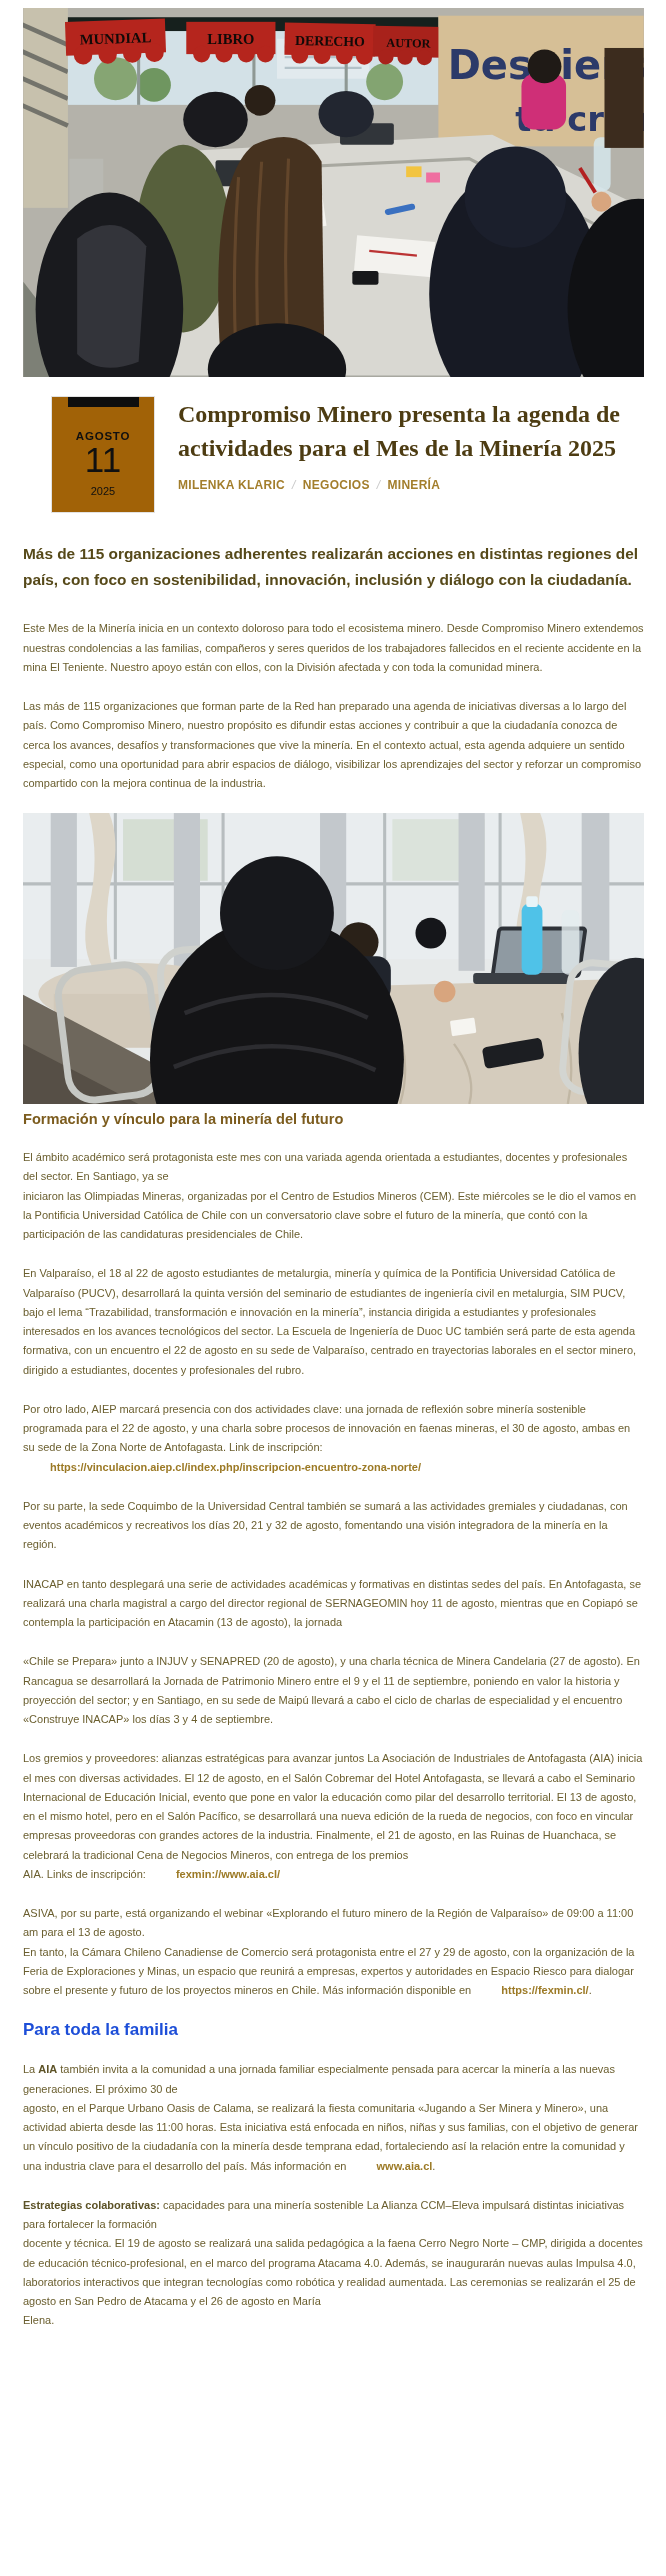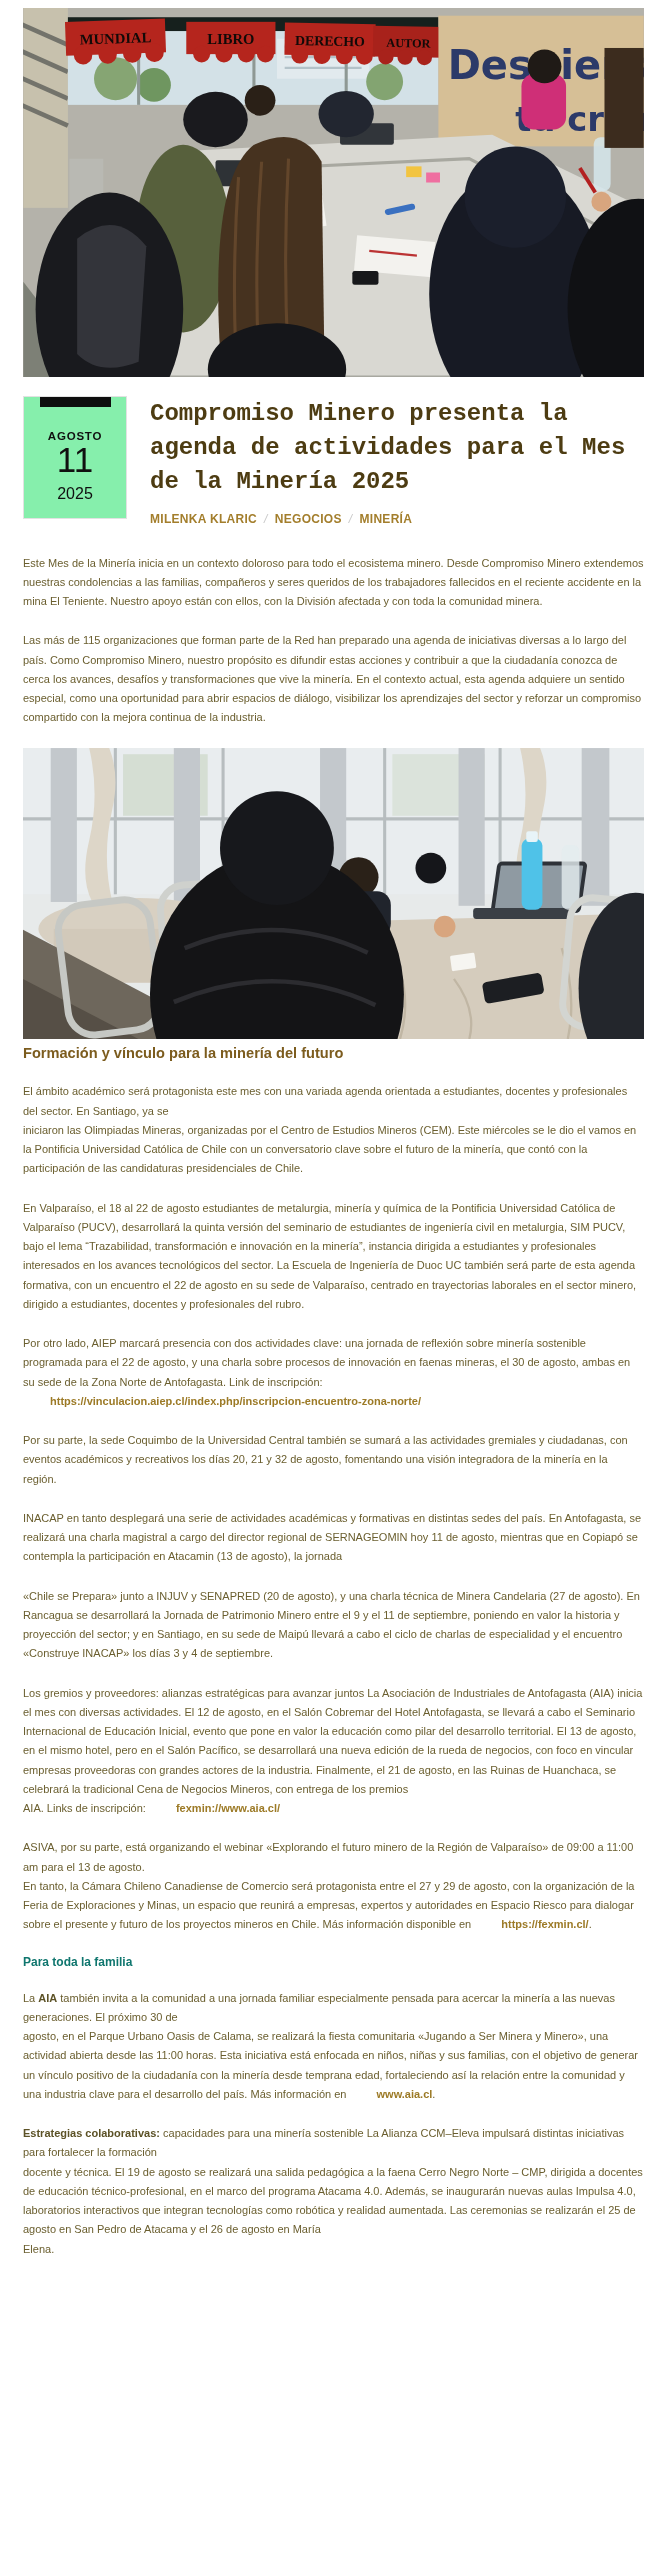--- a/index.html
+++ b/index.html
@@ -4,39 +4,39 @@
 <style>
   html,body{margin:0;padding:0;background:#fff;}
   .page{width:667px;margin:0;background:#fff;font-family:"Liberation Sans",sans-serif;overflow:hidden;}
   figure{margin:0;padding:0;}
   a{cursor:pointer;}
 
   .hero{margin:7.7px 23px 0;height:369px;overflow:hidden;position:relative;background:#b7b5ad;}
   .hero svg,.photo2 svg{display:block;}
 
   .title-row{display:flex;margin:19px 23px 0;gap:23px;align-items:flex-start;}
-  .date-box{width:102px;flex:0 0 102px;border:0.8px solid #e2e2e2;background:#86efac;text-align:center;padding:0 0 15.4px;}
+  .date-box{width:102px;flex:0 0 102px;border:0.8px solid #e2e2e2;background:#a16207;text-align:center;padding:0 0 15.4px;margin-left:28px;}
   .date-bar{width:71px;height:10px;background:#0e0e0e;margin:0 auto;}
   .date-month{font-size:11.5px;font-weight:bold;letter-spacing:0.8px;color:#101010;margin-top:23px;}
   .date-day{font-size:35px;color:#101010;line-height:1.05;font-weight:400;}
-  .date-year{font-size:16px;color:#101010;margin-top:6.2px;}
+  .date-year{font-size:11px;color:#101010;margin-top:6.2px;}
   .title-col{flex:1;}
-  h1.title{font-family:Liberation Mono, monospace;font-size:24px;font-weight:700;color:#4d3c12;line-height:1.42;margin:1.5px 0 0;}
+  h1.title{font-family:Liberation Serif, serif;font-size:24px;font-weight:700;color:#4d3c12;line-height:1.42;margin:1.5px 0 0;}
   .byline{margin-top:12.3px;font-size:12px;font-weight:bold;color:#a37e2c;letter-spacing:0.3px;}
   .byline a{color:#a37e2c;text-decoration:none;}
   .byline .sep{color:#c9c9c9;margin:0 7px;font-weight:normal;font-style:italic;}
 
   .content{margin:28px 23px 0;color:#6a5e2e;}
   p.lead{font-size:15.4px;font-weight:bold;color:#564919;line-height:1.7;margin:0 0 26px;}
   p.body{font-size:11px;line-height:1.75;margin:0 0 20px;white-space:pre-line;}
   a.link{color:#9c7a26;font-weight:bold;text-decoration:none;padding-left:27px;}
   b.inline{color:#5c5226;}
   .photo2{height:291px;margin:3.1px 0 6.2px;overflow:hidden;}
   h2.caption-h{font-size:14.6px;font-weight:bold;color:#7c5c1e;margin:4.6px 0 21.5px;}
-  h3.sub-h{font-size:12px;font-weight:bold;color:#0f766e;margin:3.1px 0 20px;}
+  h3.sub-h{font-size:17px;font-weight:bold;color:#1d4ed8;margin:3.1px 0 20px;}
 </style>
 </head>
 <body>
 
 <div class="page">
 
   <figure class="hero">
     <svg width="621" height="369" viewBox="0 0 807 480" xmlns="http://www.w3.org/2000/svg">
       <rect width="807" height="480" fill="#b4b2aa"></rect>
 
@@ -163,20 +163,21 @@
       <div class="date-day">11</div>
       <div class="date-year">2025</div>
     </div>
     <div class="title-col">
       <h1 class="title">Compromiso Minero presenta la agenda de actividades para el Mes de la Minería 2025</h1>
       <div class="byline"><a>MILENKA KLARIC</a><span class="sep">/</span><a>NEGOCIOS</a><span class="sep">/</span><a>MINERÍA</a></div>
     </div>
   </div>
 
   <div class="content">
+    <p class="lead">Más de 115 organizaciones adherentes realizarán acciones en distintas regiones del país, con foco en sostenibilidad, innovación, inclusión y diálogo con la ciudadanía.</p>
     <p class="body">Este Mes de la Minería inicia en un contexto doloroso para todo el ecosistema minero. Desde Compromiso Minero extendemos nuestras condolencias a las familias, compañeros y seres queridos de los trabajadores fallecidos en el reciente accidente en la mina El Teniente. Nuestro apoyo están con ellos, con la División afectada y con toda la comunidad minera.</p>
     <p class="body">Las más de 115 organizaciones que forman parte de la Red han preparado una agenda de iniciativas diversas a lo largo del país. Como Compromiso Minero, nuestro propósito es difundir estas acciones y contribuir a que la ciudadanía conozca de cerca los avances, desafíos y transformaciones que vive la minería. En el contexto actual, esta agenda adquiere un sentido especial, como una oportunidad para abrir espacios de diálogo, visibilizar los aprendizajes del sector y reforzar un compromiso compartido con la mejora continua de la industria.</p>
 
     <figure class="photo2">
       <svg width="621" height="291" viewBox="0 0 807 378" xmlns="http://www.w3.org/2000/svg">
         <rect width="807" height="378" fill="#e7eaea"></rect>
         <rect x="0" y="0" width="807" height="190" fill="#e9edef"></rect>
         <g stroke="#b7bdbf" stroke-width="4">
           <line x1="120" y1="0" x2="120" y2="190"></line>
             <line x1="260" y1="0" x2="260" y2="190"></line>

